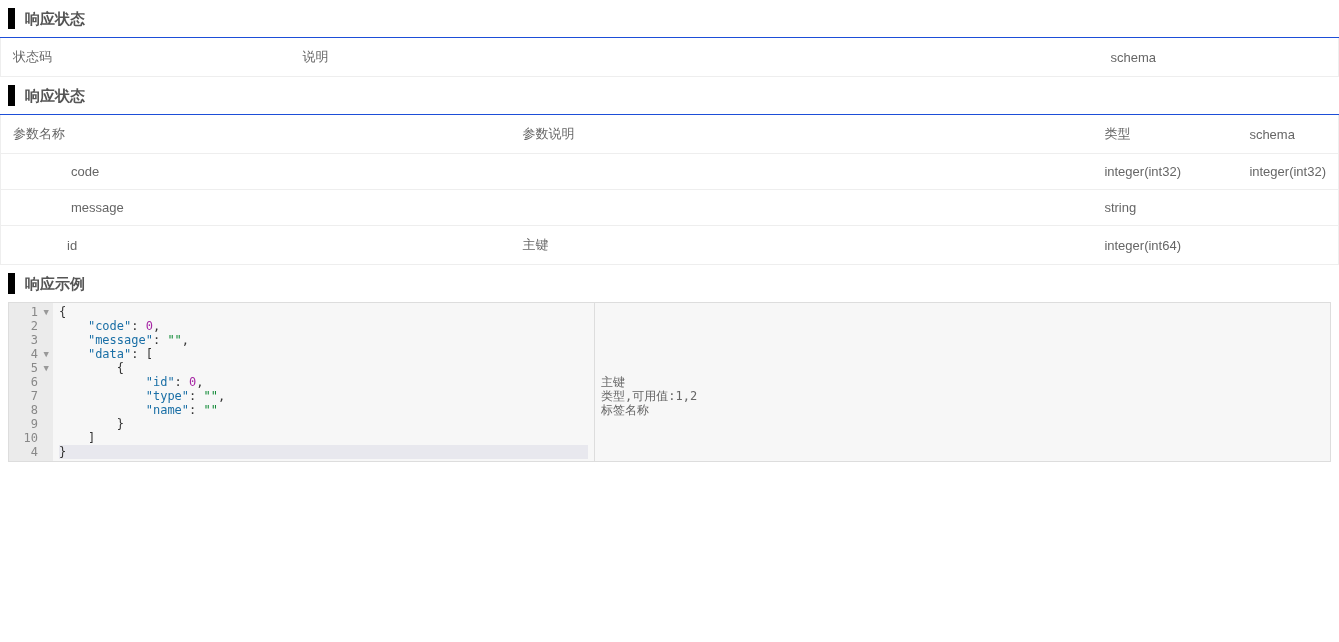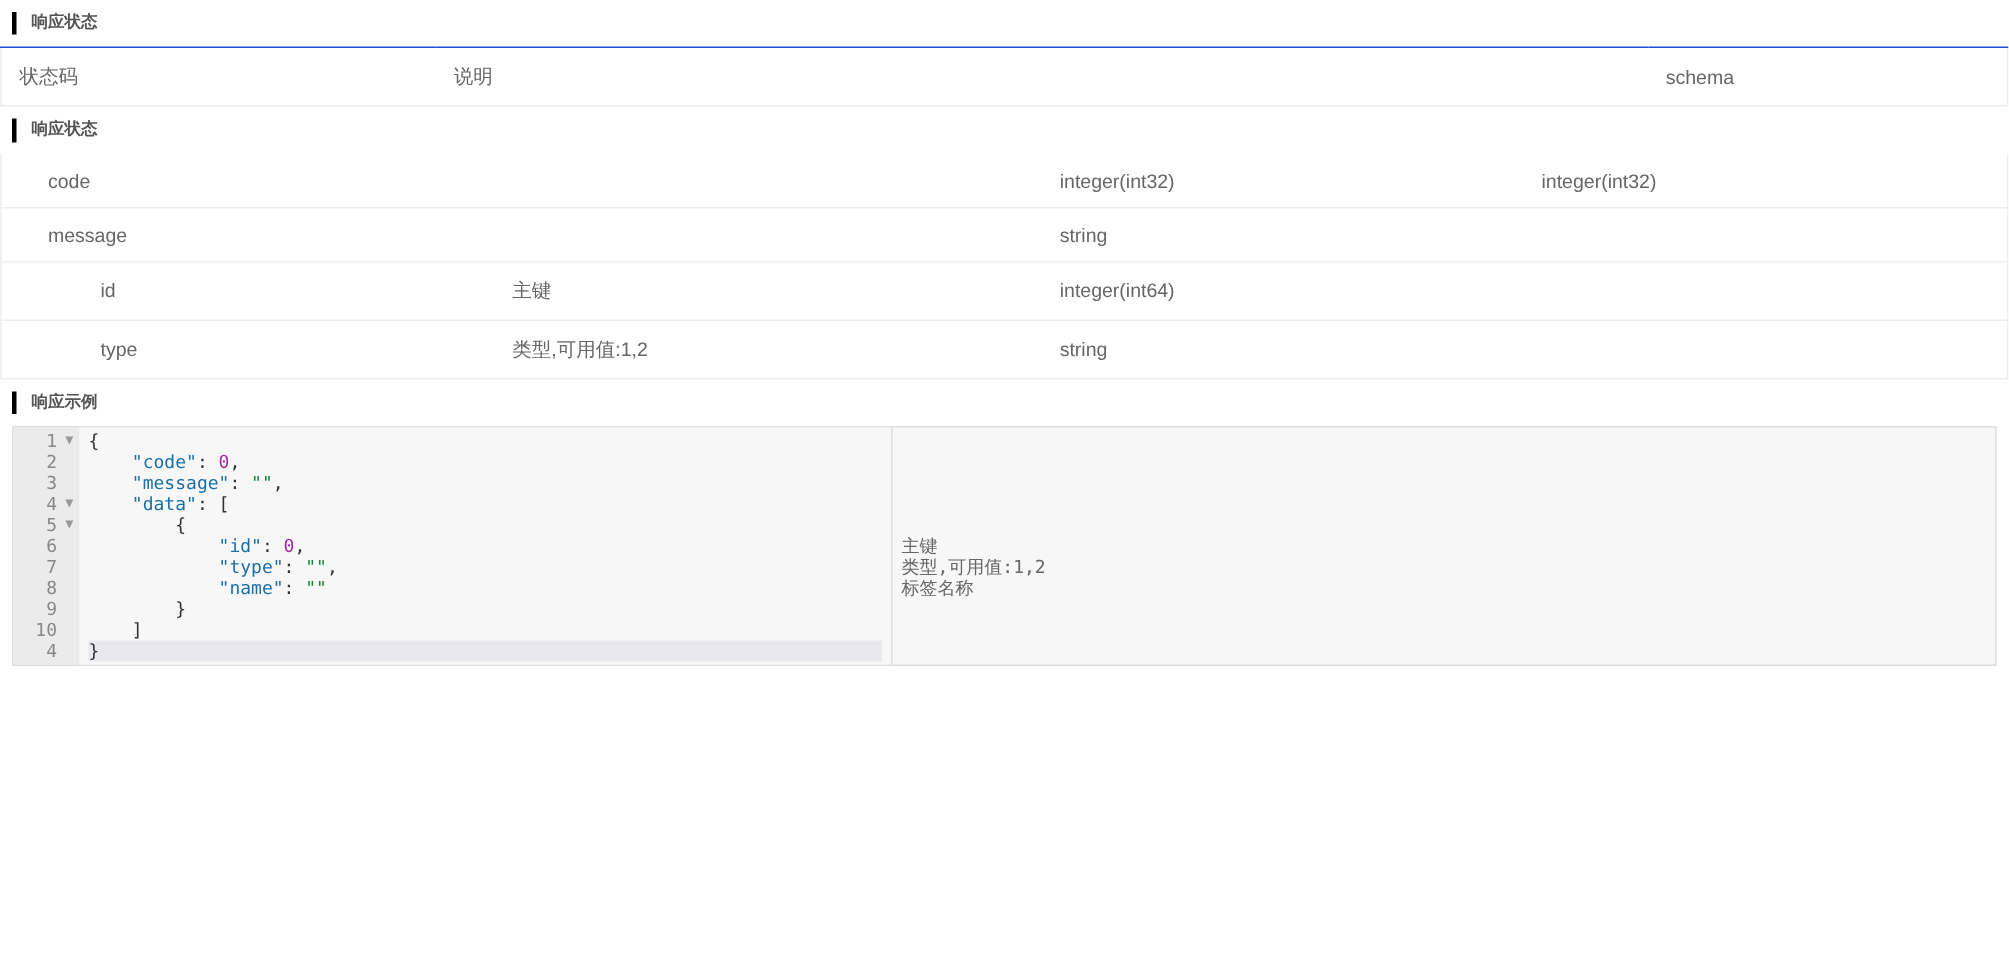--- a/index.html
+++ b/index.html
@@ -1,36 +1,36 @@
 <!DOCTYPE html>
 <html><head>
 <meta charset="utf-8">
 <style>
 * { box-sizing: border-box; margin: 0; padding: 0; }
 body { font-family: "Microsoft YaHei", Arial, sans-serif; font-size: 13px; color: #555; background: #fff; }
 .section-title {
-  border-left: 3px solid #000000;
+  border-left: 7px solid #000000;
   padding-left: 10px;
-  font-size: 11px;
+  font-size: 15px;
   font-weight: bold;
   color: #555;
   margin: 8px 0 8px 8px;
   line-height: 1.4;
 }
 table { width: 100%; border-collapse: collapse; }
 th, td {
   text-align: left;
   padding: 10px 12px;
   border-bottom: 1px solid #eee;
   font-weight: normal;
   color: #666;
 }
 th { background: #fff; border-top: 1px solid #1d4ed8; border-bottom: 1px solid #eee; }
 tr { border-left: 1px solid #eee; border-right: 1px solid #eee; }
-.indent1 { padding-left: 31px; }
+.indent1 { padding-left: 70px; }
 .indent2 { padding-left: 66px; }
 .toggle-btn {
   display: inline-block;
   width: 14px; height: 14px;
   line-height: 12px;
   text-align: center;
   border: 1px solid #aaa;
   font-size: 12px;
   margin-right: 6px;
   color: #666;
@@ -92,42 +92,42 @@
     <th style="width:290px">状态码</th>
     <th>说明</th>
     <th style="width:240px">schema</th>
   </tr>
 </tbody>
   </table>
 
 <div class="section-title">响应状态</div>
 <table>
   <tbody>
+      <tr>
+    <th style="width:510px">参数名称</th>
+    <th>参数说明</th>
+    <th style="width:145px">类型</th>
+    <th style="width:98px">schema</th>
+  </tr>
   <tr>
     <td class="indent1">code</td>
     <td></td>
     <td>integer(int32)</td>
     <td>integer(int32)</td>
   </tr>
   <tr>
     <td class="indent1">message</td>
     <td></td>
     <td>string</td>
     <td></td>
   </tr>
   <tr>
     <td class="indent2">id</td>
     <td>主键</td>
     <td>integer(int64)</td>
-    <td></td>
-  </tr>
-  <tr>
-    <td class="indent2">type</td>
-    <td>类型,可用值:1,2</td>
-    <td>string</td>
     <td></td>
   </tr>
 </tbody>
   </table>
 
 <div class="section-title">响应示例</div>
 <div class="code-block">
   <div class="code-left">
     <div class="gutter">
       <div class="line">

